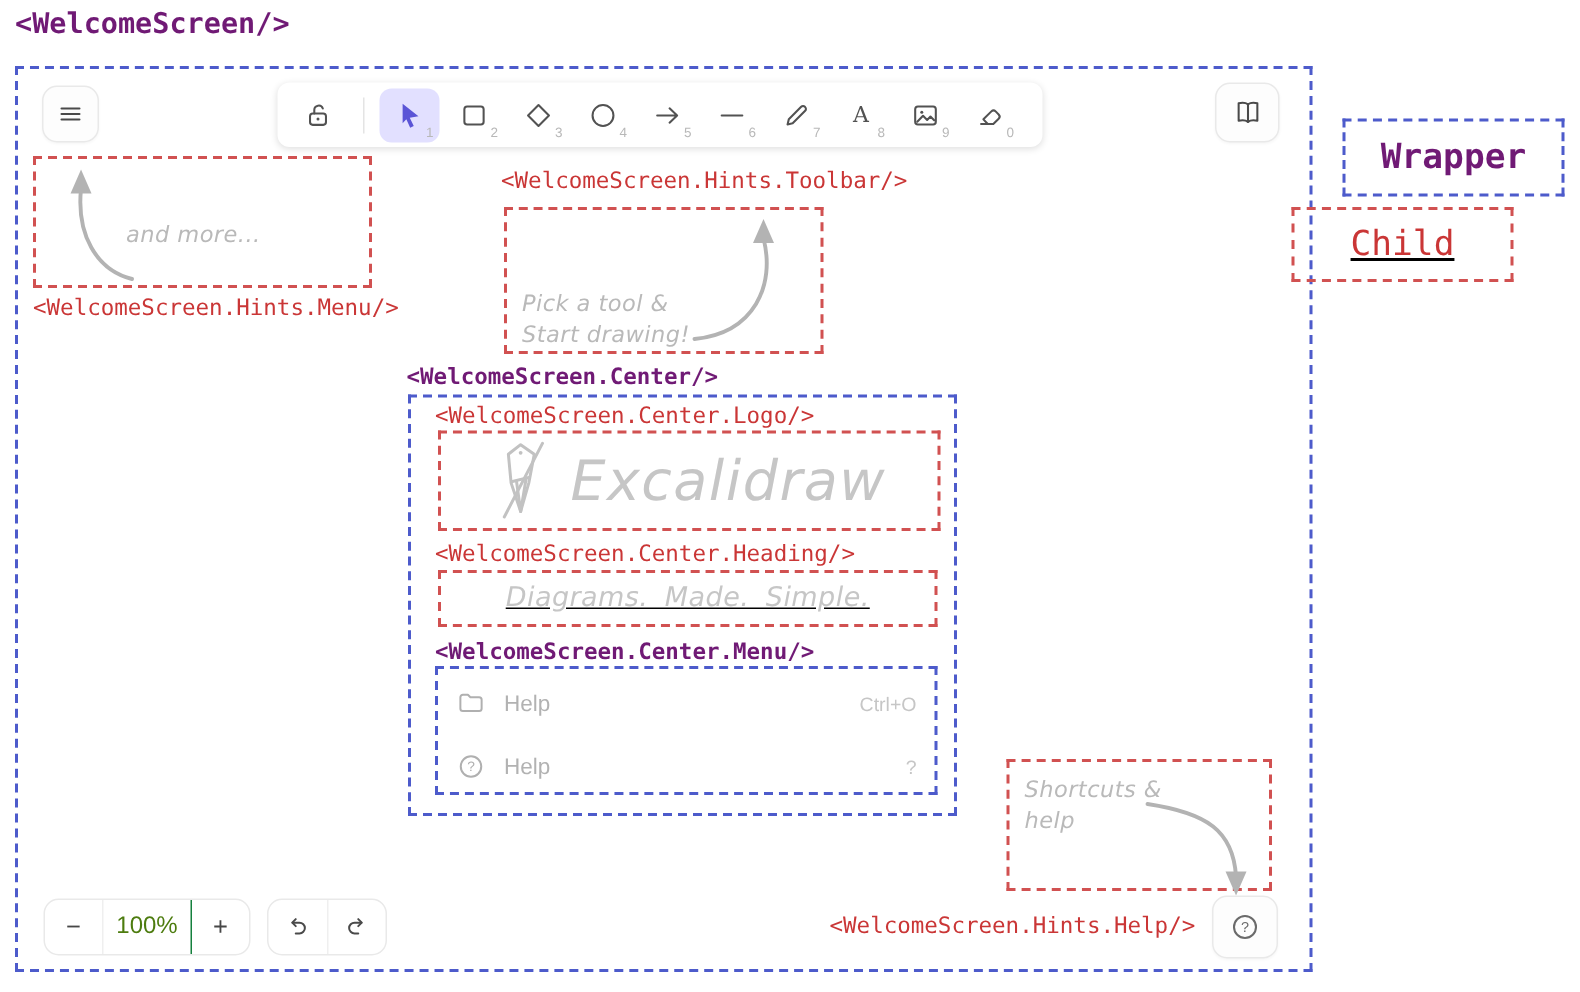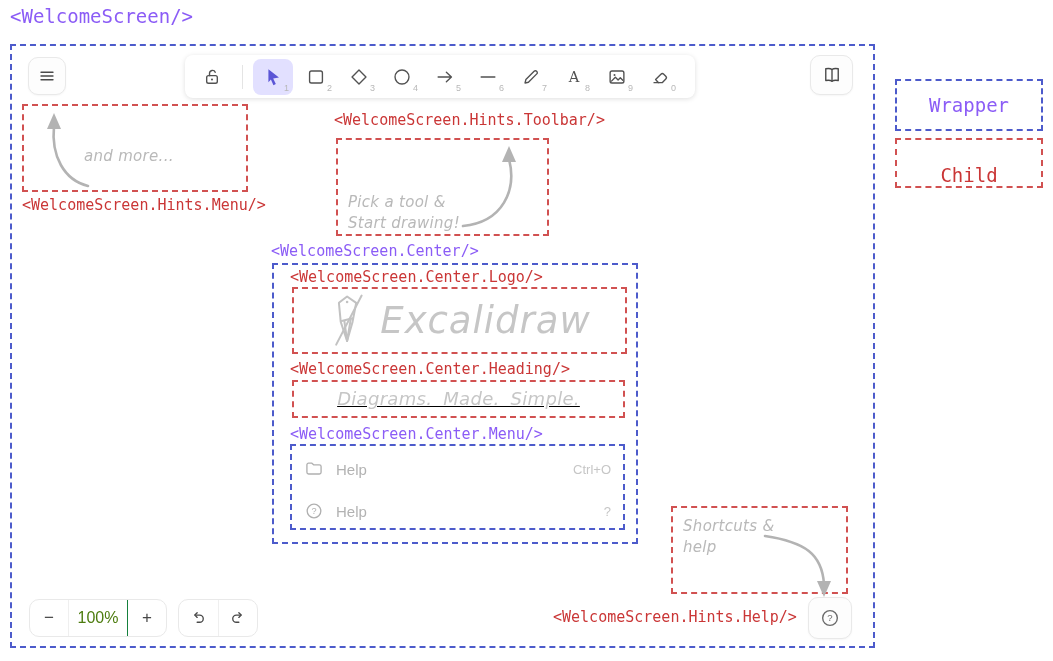--- a/index.html
+++ b/index.html
@@ -5,21 +5,21 @@
   * { box-sizing: border-box; margin: 0; padding: 0; }
   html, body { background: #ffffff; }
   #screen {
     position: relative;
     width: 1053px; height: 661px;
     background: #ffffff;
     font-family: "Liberation Sans", sans-serif;
     overflow: hidden;
   }
   .mono { font-family: "DejaVu Sans Mono", monospace; }
-  .blue-text { color: #8b5cf6; }
+  .blue-text { color: #701a75; font-weight: bold; }
   .red-text  { color: #ca3636; }
   .abs { position: absolute; }
 
   
   .box-blue { border: 2px dashed #4d5bcb; }
   .box-red  { border: 2px dashed #d15151; }
 
   
   #root-label { left: 10px; top: 5px; font-size: 19px; }
   #app-frame  { left: 10px; top: 44px; width: 865px; height: 604px; }
@@ -132,23 +132,23 @@
   .ur-cell { width: 40px; display: flex; align-items: center; justify-content: center; }
   #redo-button { border-left: 1px solid #efefef; }
 
   #help-button { left: 808px; top: 597px; width: 44px; height: 42px; }
   #menu-button { left: 28px; top: 57px; width: 38px; height: 38px; }
   #library-button { left: 810px; top: 55px; width: 43px; height: 40px; }
 
   
   #legend-wrapper-box { left: 895px; top: 79px;  width: 148px; height: 52px;
                         display:flex; align-items:center; justify-content:center; }
-  #legend-child-box   { left: 895px; top: 138px; width: 148px; height: 50px;
-                        display:flex; align-items:flex-end; justify-content:center; }
-  .legend-text { font-size: 19px; }
+  #legend-child-box   { left: 861px; top: 138px; width: 148px; height: 50px;
+                        display:flex; align-items:center; justify-content:center;text-decoration:underline; }
+  .legend-text { font-size: 23px; }
 </style>
 </head>
 <body>
 
 <div id="screen">
 
   <div id="root-label" class="abs mono blue-text">&lt;WelcomeScreen/&gt;</div>
 
   <div id="app-frame" class="abs box-blue"></div>
 

